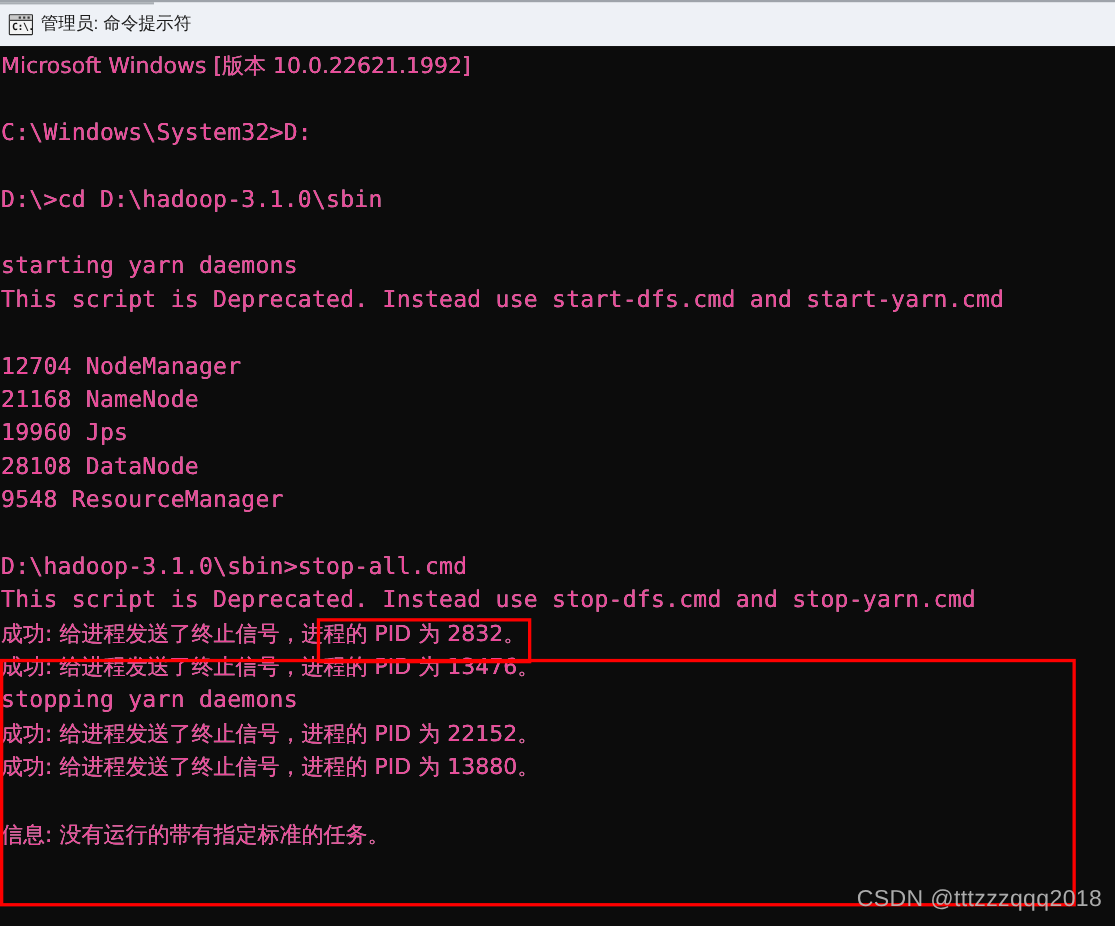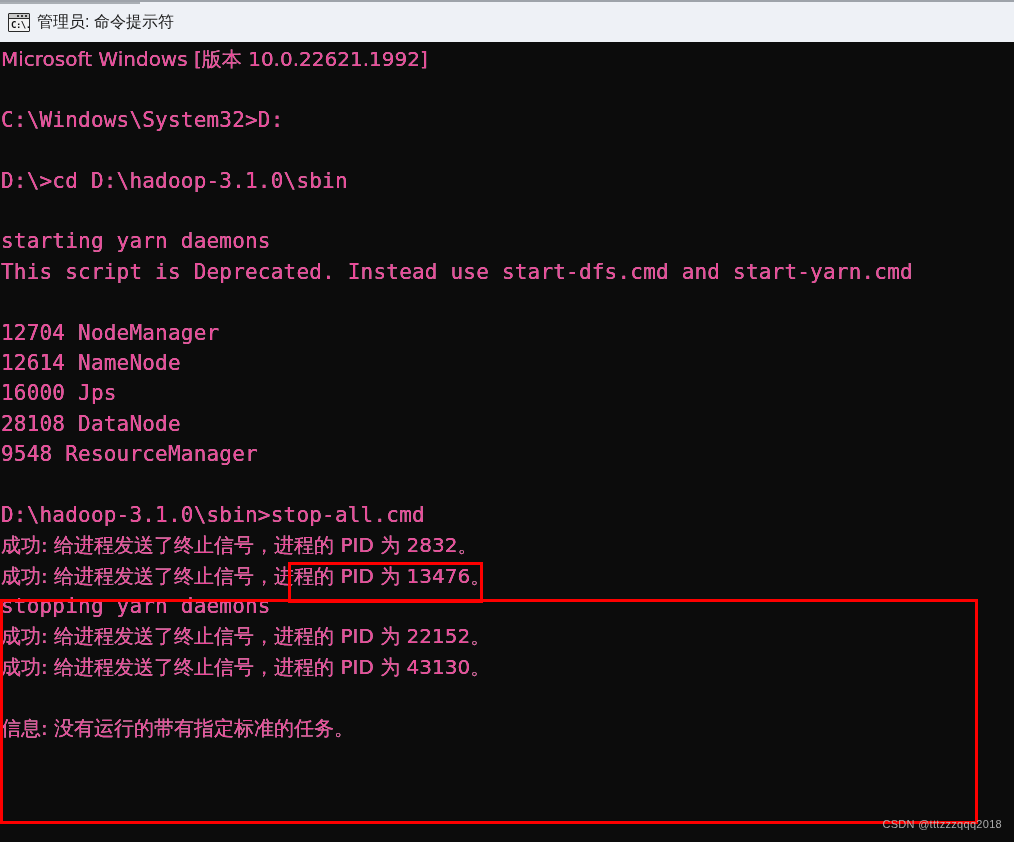--- a/index.html
+++ b/index.html
@@ -150,21 +150,21 @@
     height: 225px;
   }
 
   
   #watermark {
     position: absolute;
     right: 12px;
     bottom: 12px;
     color: #b9b9b9;
     font-family: "Liberation Sans", sans-serif;
-    font-size: 11px;
+    font-size: 21px;
     letter-spacing: 0.3px;
     opacity: 0.92;
   }
 </style>
 </head>
 <body>
 
 <div id="window">
 
   <div id="titlebar">
@@ -185,31 +185,32 @@
         <div class="line cjk">Microsoft Windows [版本 10.0.22621.1992]</div>
         <div class="line blank"></div>
         <div class="line">C:\Windows\System32&gt;D:</div>
         <div class="line blank"></div>
         <div class="line">D:\&gt;cd D:\hadoop-3.1.0\sbin</div>
         <div class="line blank"></div>
         <div class="line">starting yarn daemons</div>
         <div class="line">This script is Deprecated. Instead use start-dfs.cmd and start-yarn.cmd</div>
         <div class="line blank"></div>
         <div class="line">12704 NodeManager</div>
-        <div class="line">12614 NameNode</div>
-        <div class="line">16000 Jps</div>
+        <div class="line">21168 NameNode</div>
+        <div class="line">19960 Jps</div>
         <div class="line">28108 DataNode</div>
         <div class="line">9548 ResourceManager</div>
         <div class="line blank"></div>
         <div class="line">D:\hadoop-3.1.0\sbin&gt;stop-all.cmd</div>
+        <div class="line">This script is Deprecated. Instead use stop-dfs.cmd and stop-yarn.cmd</div>
         <div class="line cjk">成功: 给进程发送了终止信号，进程的 PID 为 2832。</div>
         <div class="line cjk">成功: 给进程发送了终止信号，进程的 PID 为 13476。</div>
         <div class="line">stopping yarn daemons</div>
         <div class="line cjk">成功: 给进程发送了终止信号，进程的 PID 为 22152。</div>
-        <div class="line cjk">成功: 给进程发送了终止信号，进程的 PID 为 43130。</div>
+        <div class="line cjk">成功: 给进程发送了终止信号，进程的 PID 为 13880。</div>
         <div class="line blank"></div>
         <div class="line cjk">信息: 没有运行的带有指定标准的任务。</div>
       </div>
 
     <div class="redbox" id="redbox-cmd"></div>
     <div class="redbox" id="redbox-output"></div>
 
     <div id="watermark">CSDN @tttzzzqqq2018</div>
   </div>
 

